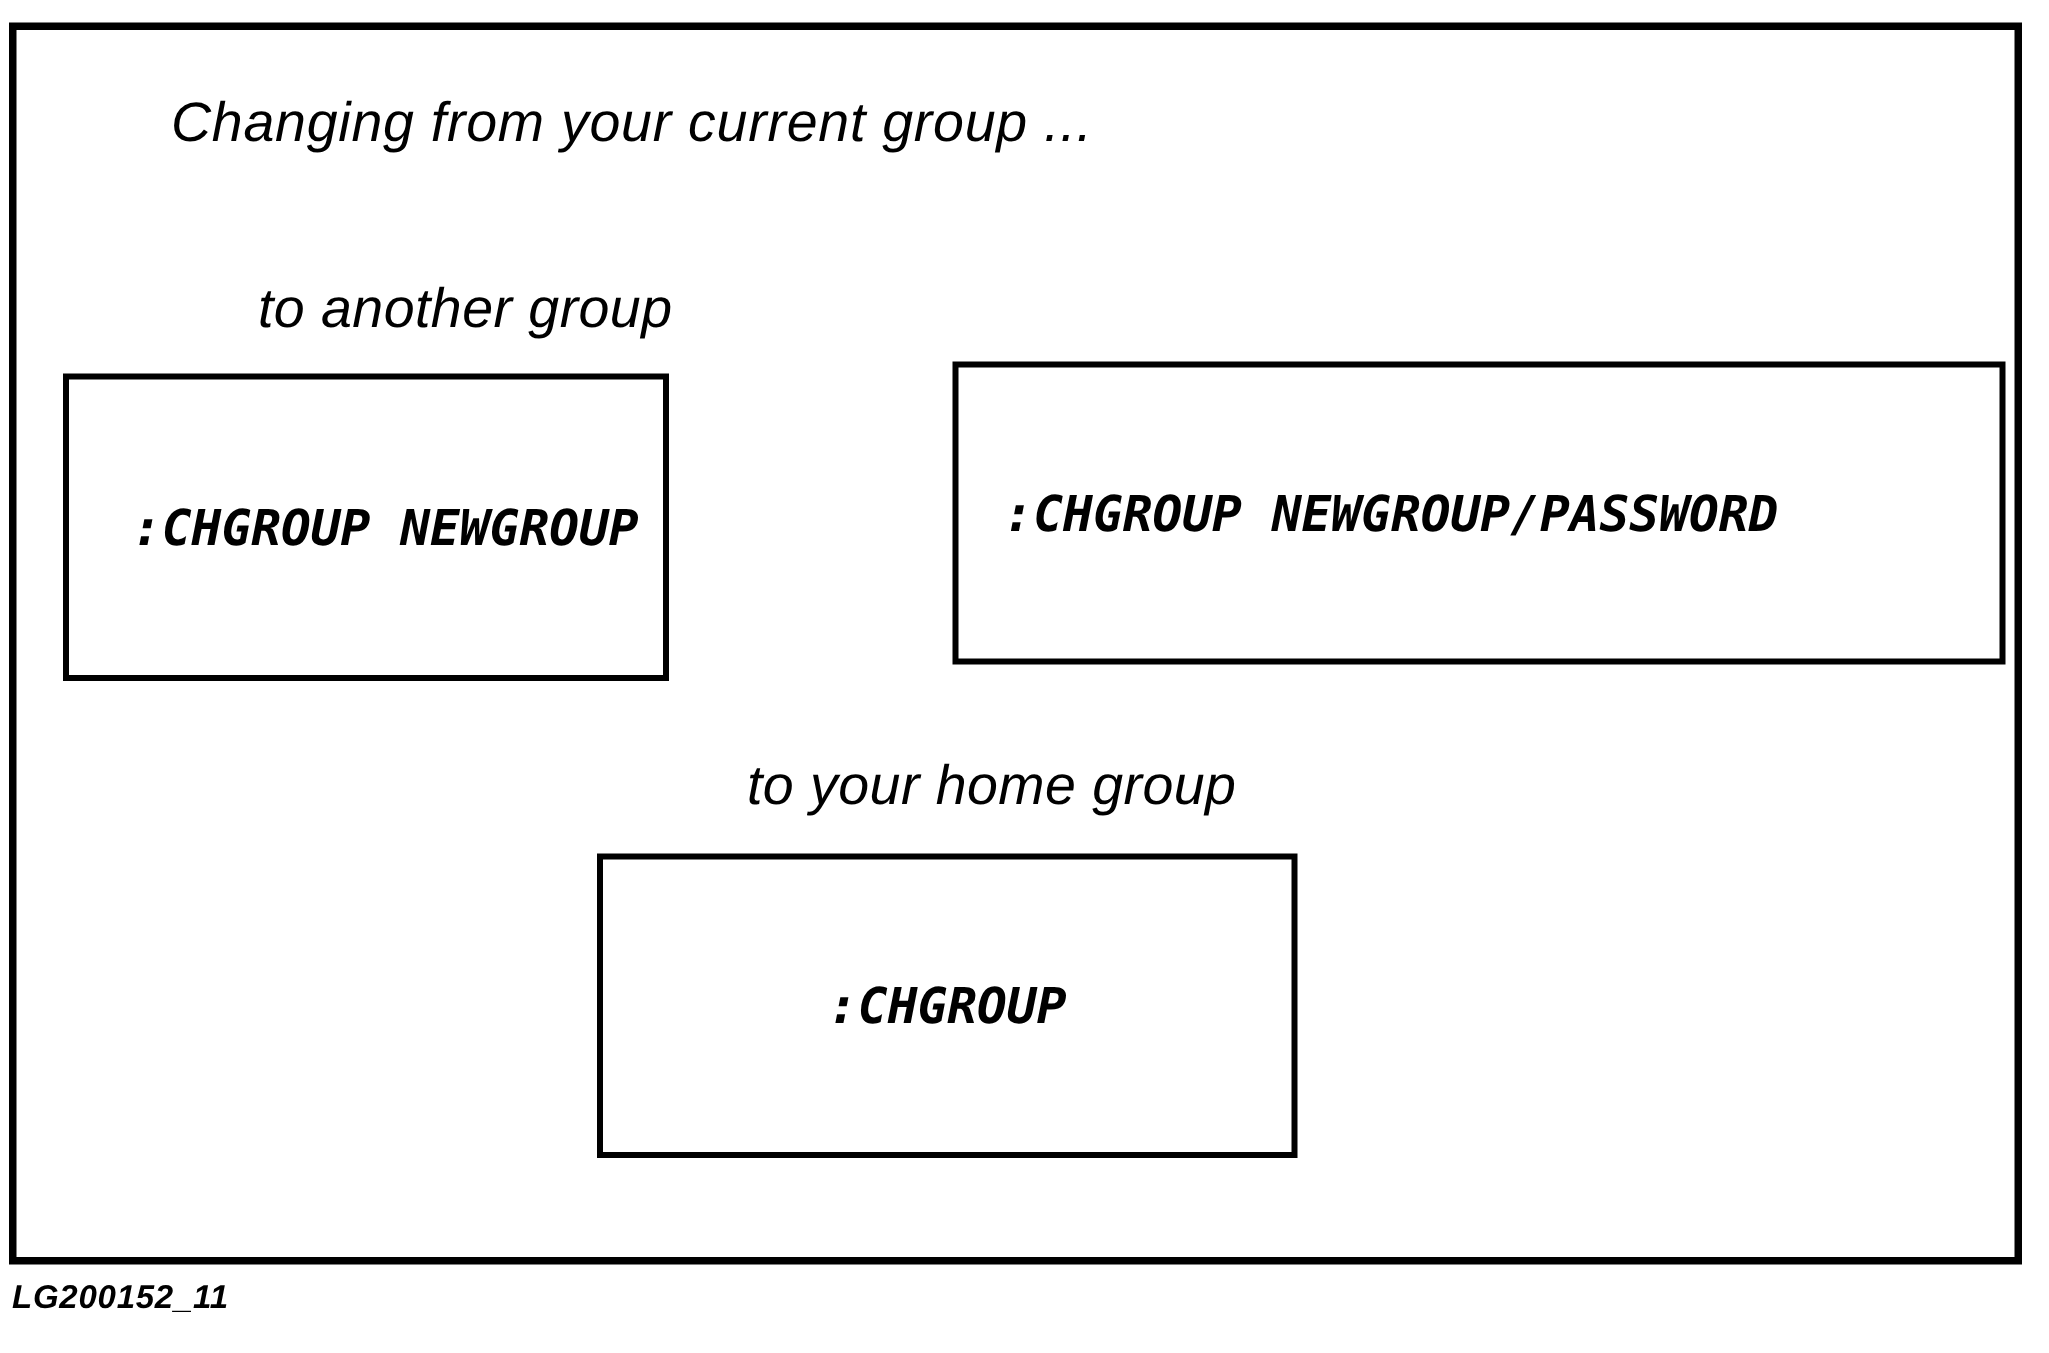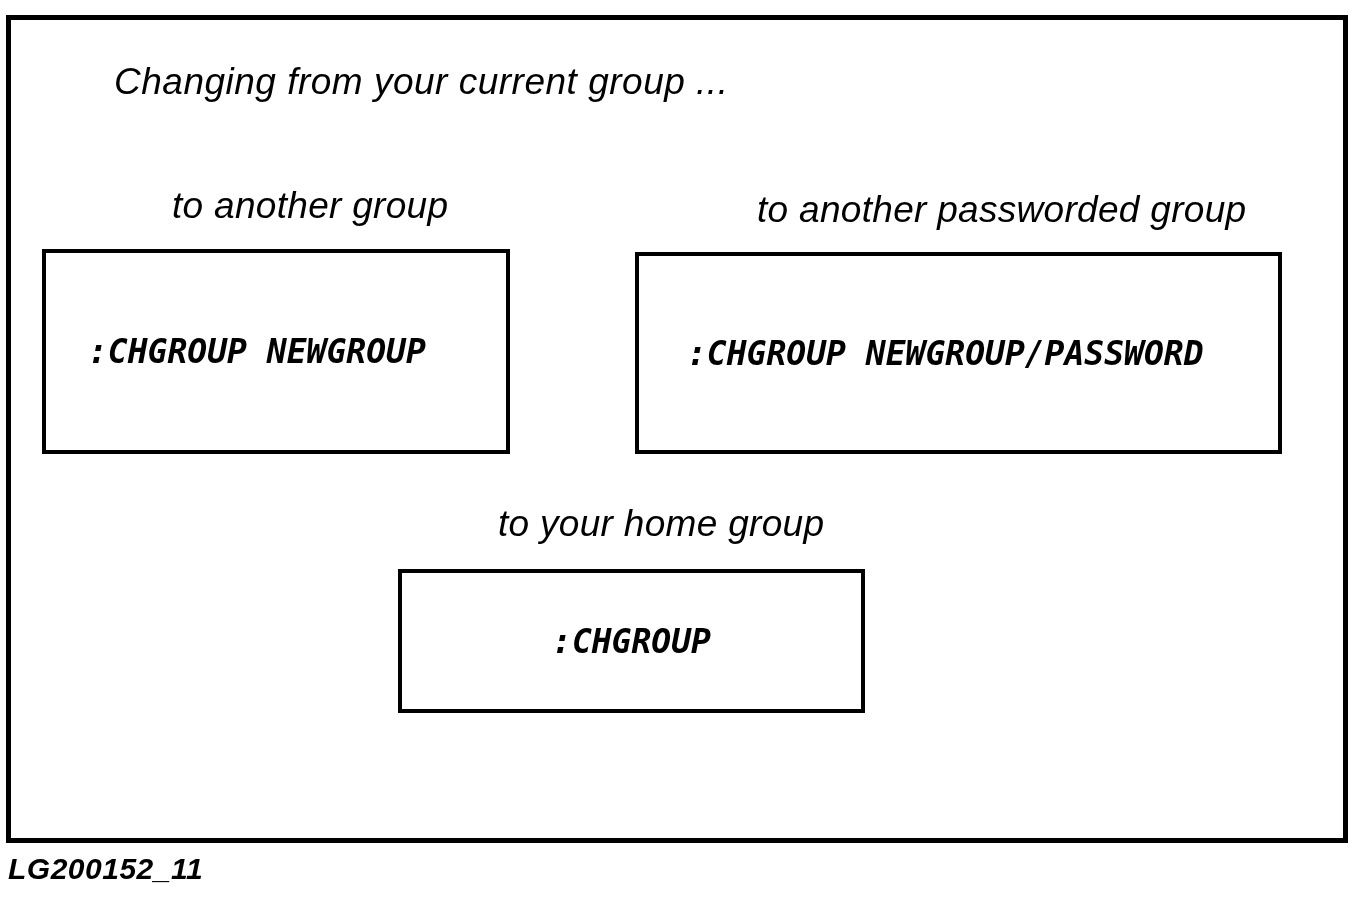--- a/index.html
+++ b/index.html
@@ -51,65 +51,64 @@
   .label-home { left: 498px; top: 504px; text-align: center; }
   .cmd-box {
     position: absolute;
     border: 4px solid var(--ink);
     background: var(--paper);
     display: flex;
     align-items: center;
   }
   .box-another {
     left: 42px; top: 249px;
-    width: 468px; height: 205px;
+    width: 404px; height: 205px;
     padding-left: 42px;
   }
   .box-passworded {
-    left: 635px; top: 252px;
-    width: 647px; height: 202px;
-    padding-left: 48px;
+    left: 635px; top: 241px;
+    width: 702px; height: 202px;
+    padding-left: 30px;
   }
   .box-home {
     left: 398px; top: 569px;
-    width: 467px; height: 144px;
+    width: 467px; height: 203px;
     justify-content: center;
   }
   .cmd-text {
     font-family: "DejaVu Sans Mono", "Liberation Mono", monospace;
     font-weight: 700;
     font-size: 33px;
     letter-spacing: 0px;
     white-space: pre;
   }
   .figure-id {
     position: absolute;
     left: 8px;
     top: 852px;
-    font-size: 30px;
+    font-size: 22px;
     font-weight: 700;
     letter-spacing: 0.5px;
     white-space: nowrap;
   }
 </style>
 </head>
 <body>
 
 <div class="canvas">
 
   <div class="frame"></div>
 
   <div class="figure-title">Changing from your current group ...</div>
 
   <div class="box-label label-another">to another group</div>
   <div class="cmd-box box-another">
     <span class="cmd-text">:CHGROUP NEWGROUP</span>
   </div>
 
-  <div class="box-label label-passworded">to another passworded group</div>
   <div class="cmd-box box-passworded">
     <span class="cmd-text">:CHGROUP NEWGROUP/PASSWORD</span>
   </div>
 
   <div class="box-label label-home">to your home group</div>
   <div class="cmd-box box-home">
     <span class="cmd-text">:CHGROUP</span>
   </div>
 
   <div class="figure-id">LG200152_11</div>

